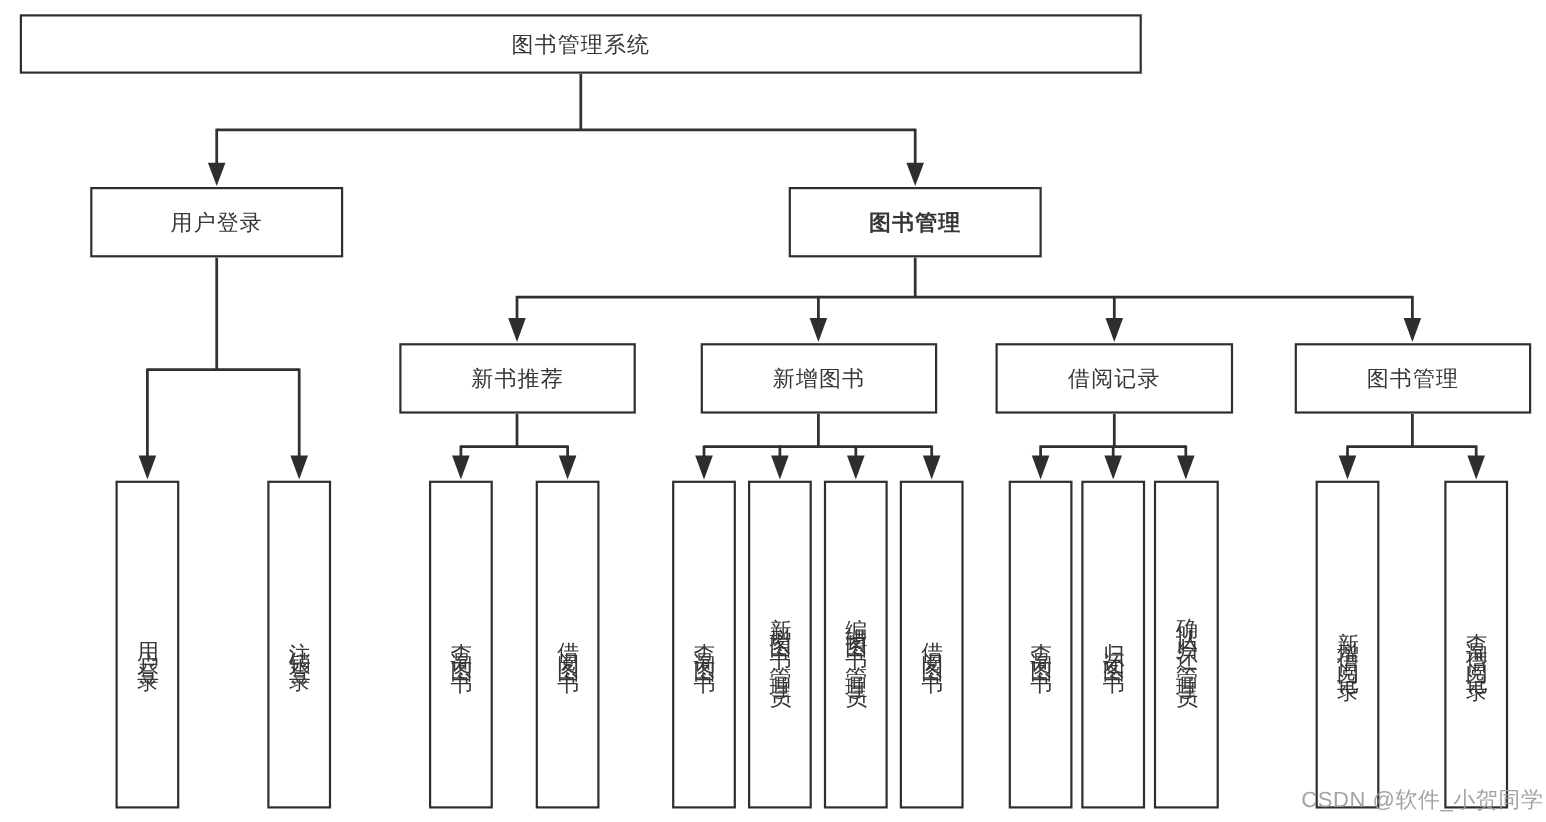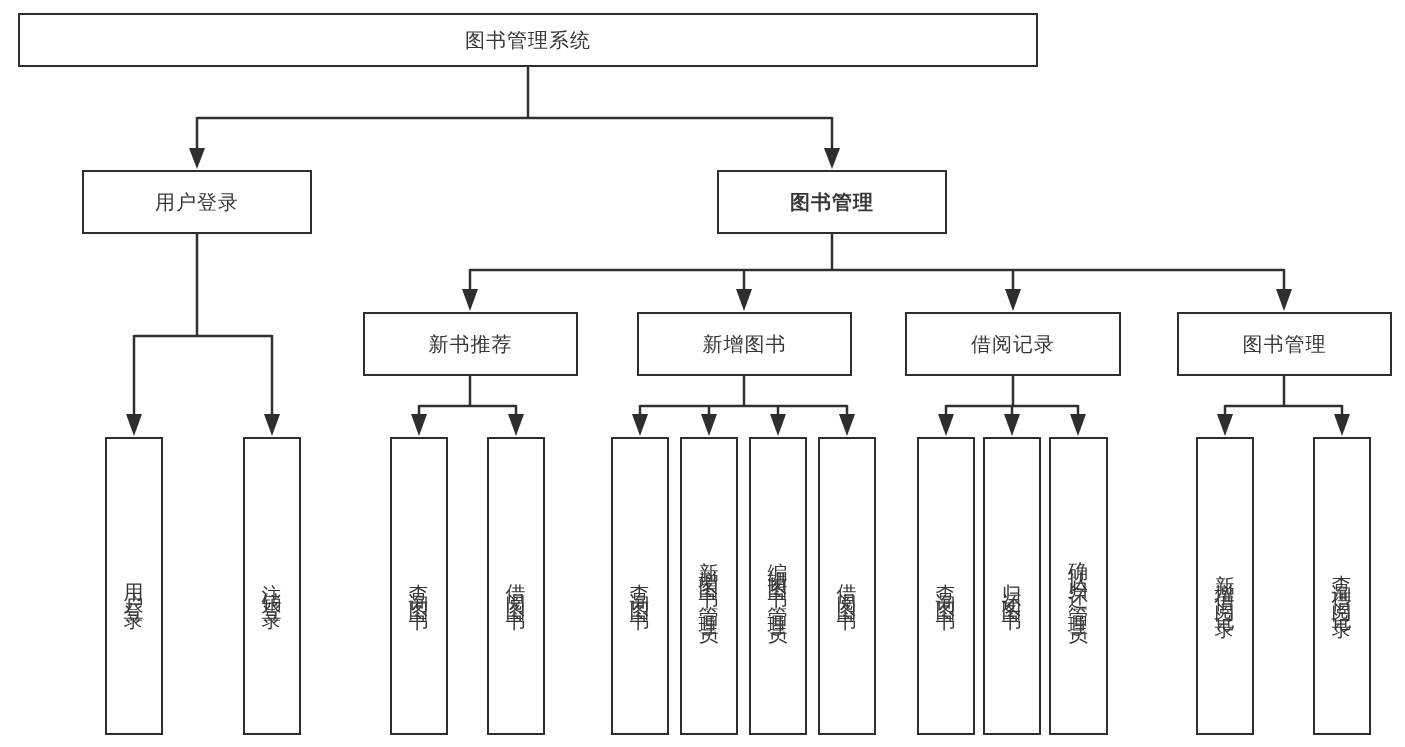--- a/index.html
+++ b/index.html
@@ -108,13 +108,14 @@
   <div class="node vbox" style="left:749px;top:437px;width:58px;height:298px;">编辑图书（管理员）</div>
   <div class="node vbox" style="left:818px;top:437px;width:58px;height:298px;">借阅图书</div>
 
   <div class="node vbox" style="left:917px;top:437px;width:58px;height:298px;">查询图书</div>
   <div class="node vbox" style="left:983px;top:437px;width:58px;height:298px;">归还图书</div>
   <div class="node vbox" style="left:1049px;top:437px;width:59px;height:298px;">确认归还（管理员）</div>
 
   <div class="node vbox" style="left:1196px;top:437px;width:58px;height:298px;">新增借阅记录</div>
   <div class="node vbox" style="left:1313px;top:437px;width:58px;height:298px;">查询借阅记录</div>
 
+  <div id="watermark" style="left:1183px;top:714px;">CSDN @软件_小贺同学</div>
 </div>
 
 </body></html>

